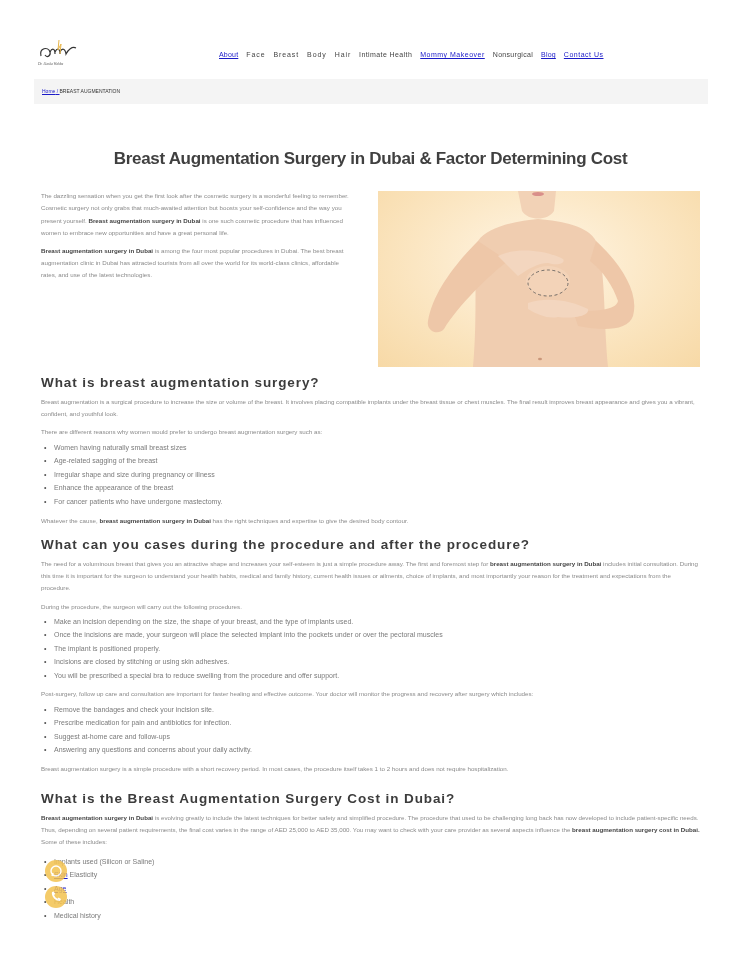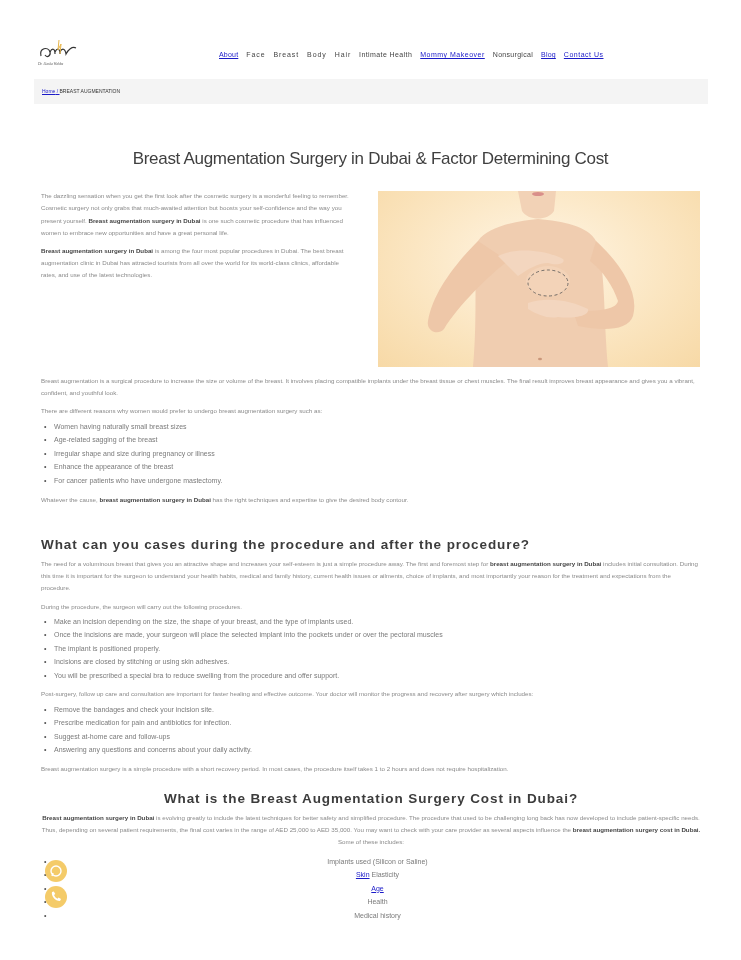--- a/index.html
+++ b/index.html
@@ -12,40 +12,40 @@
   .logo-sub { position: absolute; left: 0; top: 24px; font-family: "Liberation Serif", serif; font-size: 3.5px; color: #555; font-style: italic; white-space: nowrap; }
   .nav { position: absolute; left: 219px; top: 51px; display: flex; align-items: center; font-size: 7px; letter-spacing: 0.2px; }
   .nav a, .nav span { margin-right: 8px; white-space: nowrap; }
   .nav .link { color: #1a1ac8; text-decoration: underline; }
   .nav .plain { color: #444; text-decoration: none; letter-spacing: 0.9px; }
 
   .breadcrumb-bar { position: absolute; left: 34px; top: 79px; width: 674px; height: 25px; background: #f4f4f4; }
   .breadcrumb { position: absolute; left: 8px; top: 9px; font-size: 5px; color: #333; white-space: nowrap; }
   .breadcrumb .home { color: #1a1ac8; text-decoration: underline; }
 
-  .page-title { position: absolute; left: 0; top: 149px; width: 741px; text-align: center; font-size: 17px; font-weight: normal; color: #404040; letter-spacing: -0.3px; }
+  .page-title { position: absolute; left: 0; top: 149px; width: 741px; text-align: center; font-size: 17px; font-weight: bold; color: #404040; letter-spacing: -0.3px; }
 
   .intro { position: absolute; left: 41px; top: 190px; width: 315px; font-size: 6.2px; line-height: 12.4px; color: #8a8a8a; }
   .intro p { margin-bottom: 5px; }
   .intro b, .section b { color: #444; font-weight: bold; }
 
   .hero-img { position: absolute; left: 378px; top: 191px; width: 322px; height: 176px; background: radial-gradient(ellipse at 50% 40%, #fff6e6 0%, #fbe6c2 55%, #f7d9a6 100%); overflow: hidden; }
   .hero-img svg { display: block; }
 
   .section { position: absolute; left: 41px; width: 660px; font-size: 6.2px; color: #8a8a8a; }
   .h2 { font-size: 13.5px; font-weight: bold; color: #3c3c3c; letter-spacing: 0.9px; margin-bottom: 6px; white-space: nowrap; }
   .para { line-height: 12.2px; margin-bottom: 6px; }
   ul.list { list-style: none; margin: 2px 0 6px 0; }
   ul.list li { position: relative; padding-left: 13px; font-size: 7px; line-height: 13.5px; color: #7a7a7a; }
   ul.list li::before { content: "•"; position: absolute; left: 3px; top: 0; color: #555; font-size: 7px; }
   ul.list li .lnk { color: #1a1ac8; text-decoration: underline; }
 
   .s1 { top: 375px; }
   .s2 { top: 537px; }
-  .s3 { top: 791px; text-align: center; }
+  .s3 { top: 791px; }
 
   .float-btn { position: absolute; width: 22px; height: 22px; border-radius: 50%; background: #f3c250; opacity: 0.85; display: flex; align-items: center; justify-content: center; }
   .float-btn svg { display: block; }
 </style>
 </head>
 <body>
 
 <div class="header">
   <div class="logo">
     <svg width="42" height="24" viewBox="0 0 42 24">
@@ -105,20 +105,21 @@
     <ellipse cx="170" cy="90" rx="22" ry="15" fill="#f3d3b8"></ellipse>
     <ellipse cx="170" cy="92" rx="20" ry="13" fill="none" stroke="#555" stroke-width="0.8" stroke-dasharray="3 2.5"></ellipse>
 
     <path d="M150 112 C 170 105, 195 110, 210 118 C 212 125, 195 128, 180 126 C 170 128, 160 124, 150 118 Z" fill="#f3d6bf"></path>
 
     <ellipse cx="162" cy="168" rx="2" ry="1.2" fill="#c9967a"></ellipse>
   </svg>
 </div>
 
 <div class="section s1">
+  <h2 class="h2">What is breast augmentation surgery?</h2>
   <p class="para">Breast augmentation is a surgical procedure to increase the size or volume of the breast. It involves placing compatible implants under the breast tissue or chest muscles. The final result improves breast appearance and gives you a vibrant, confident, and youthful look.</p>
   <p class="para" style="margin-bottom:2px">There are different reasons why women would prefer to undergo breast augmentation surgery such as:</p>
   <ul class="list">
     <li>Women having naturally small breast sizes</li>
     <li>Age-related sagging of the breast</li>
     <li>Irregular shape and size during pregnancy or illness</li>
     <li>Enhance the appearance of the breast</li>
     <li>For cancer patients who have undergone mastectomy.</li>
   </ul>
   <p class="para" style="margin-top:7px">

